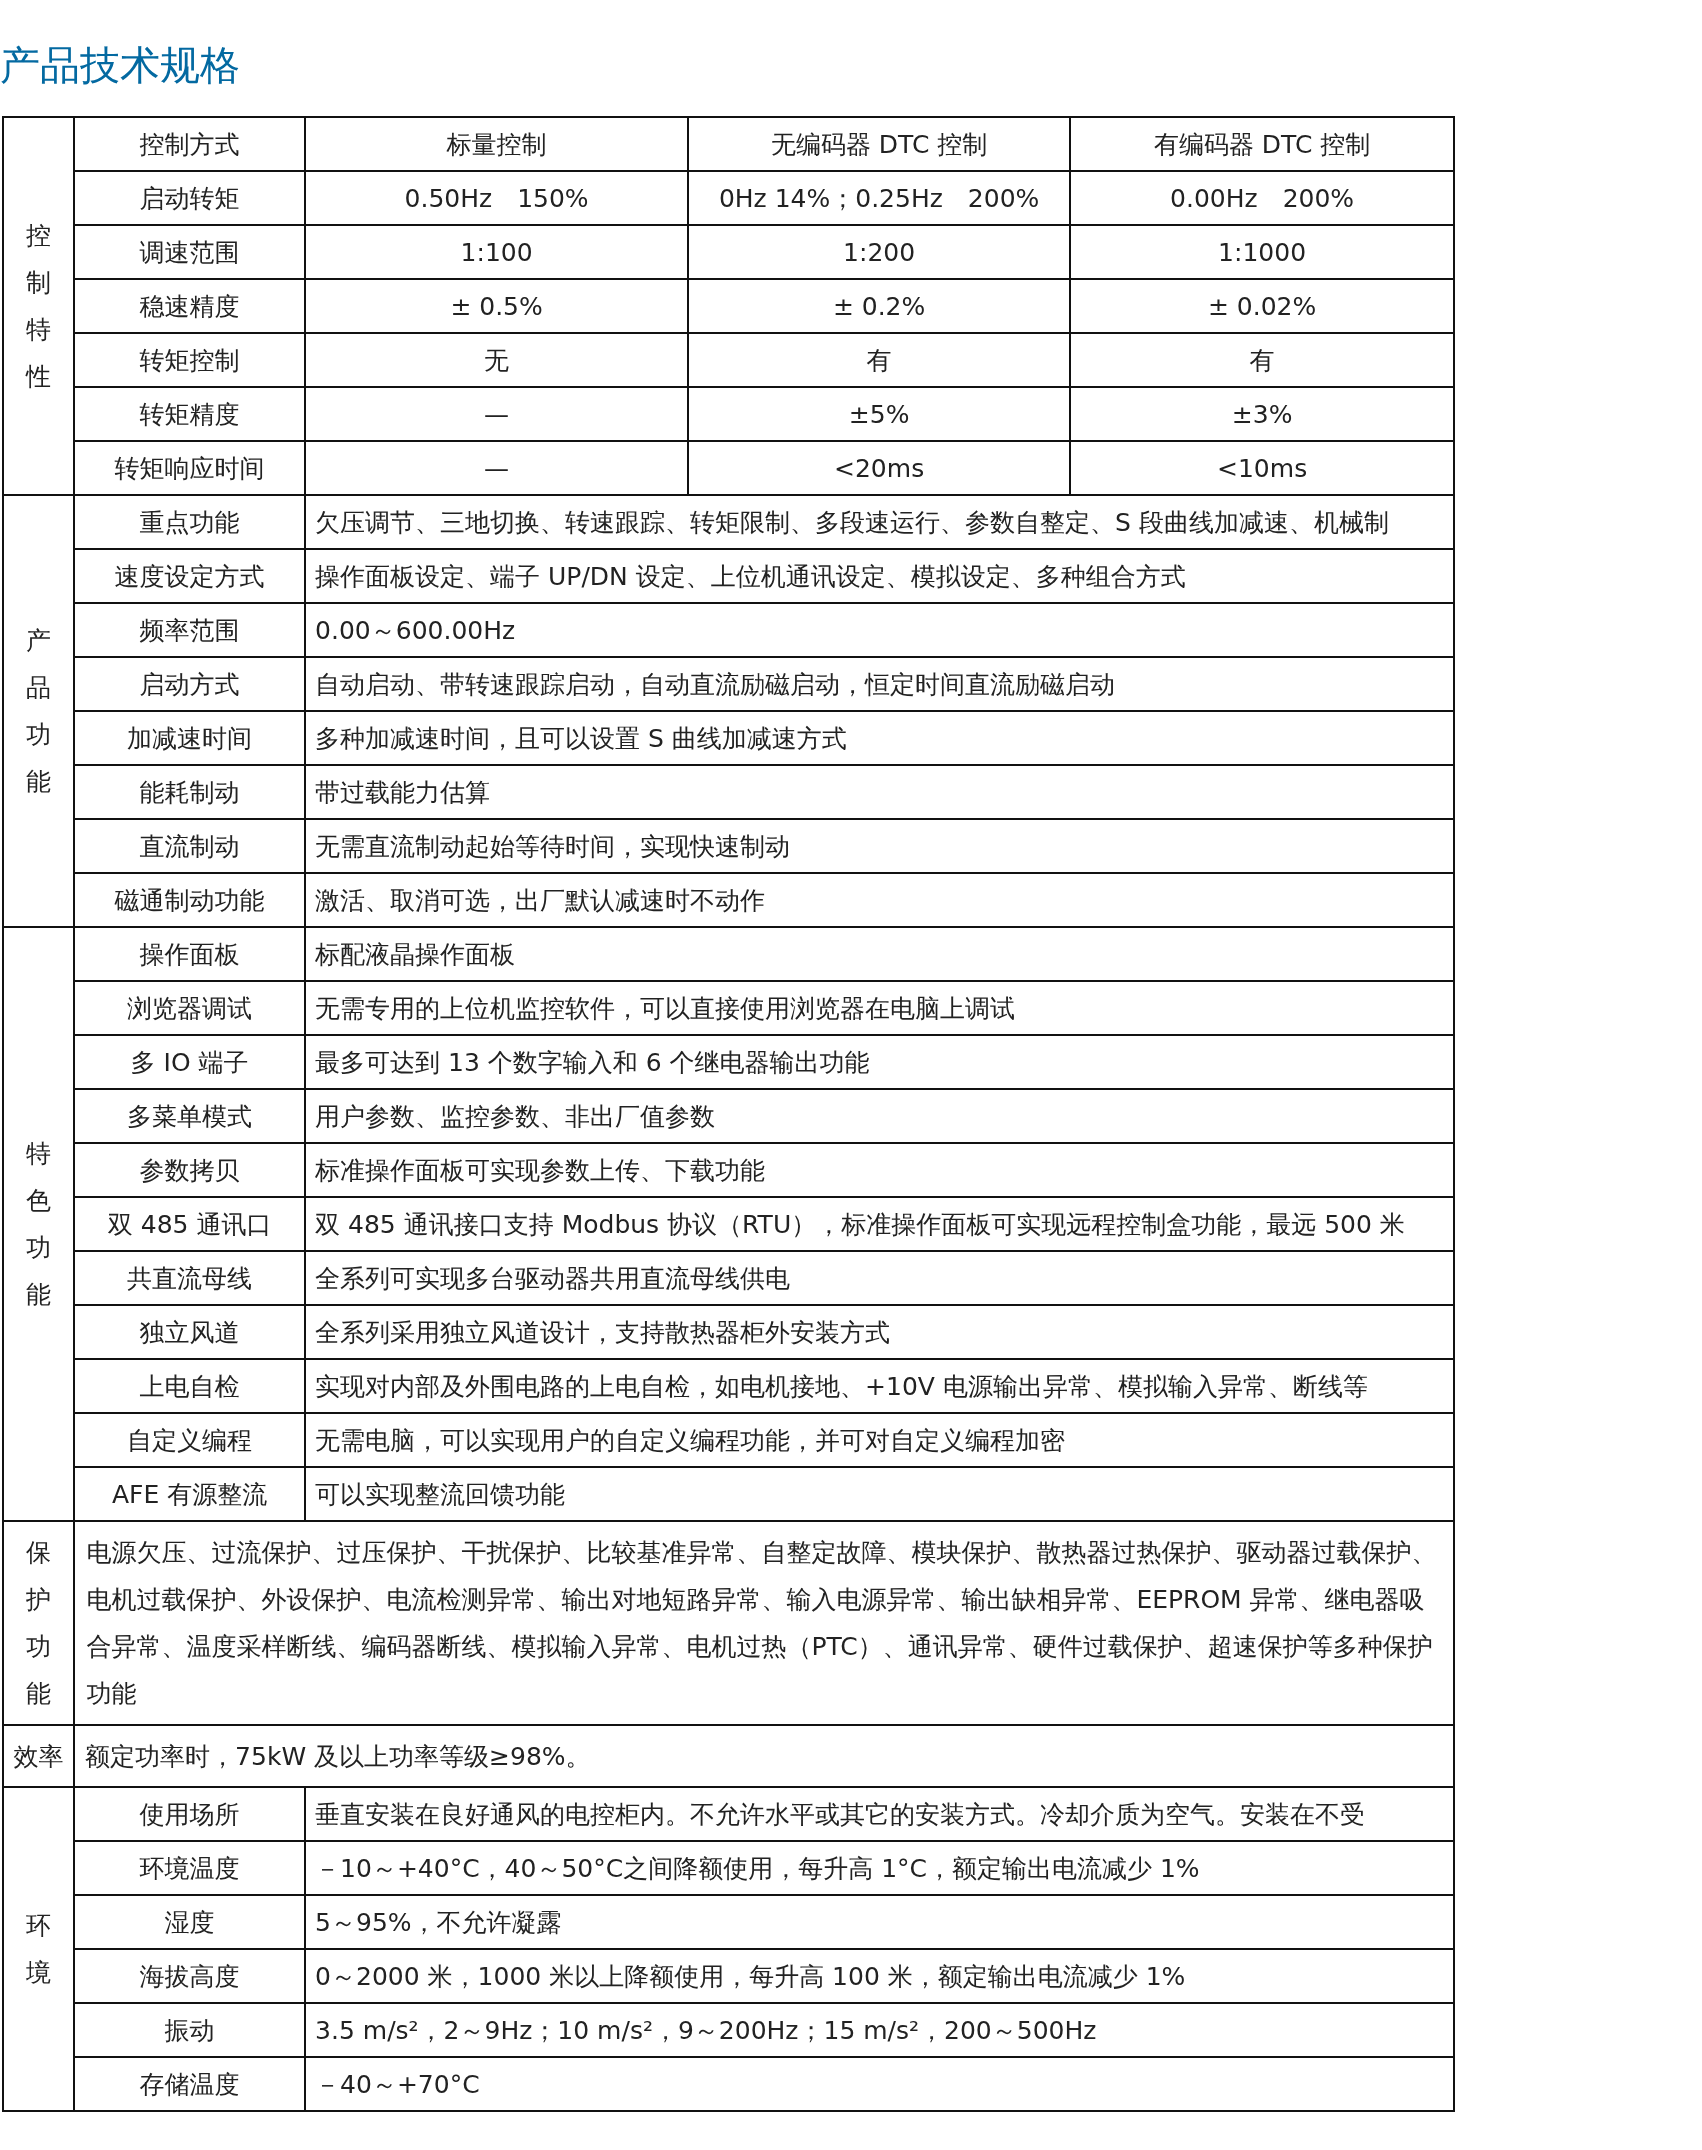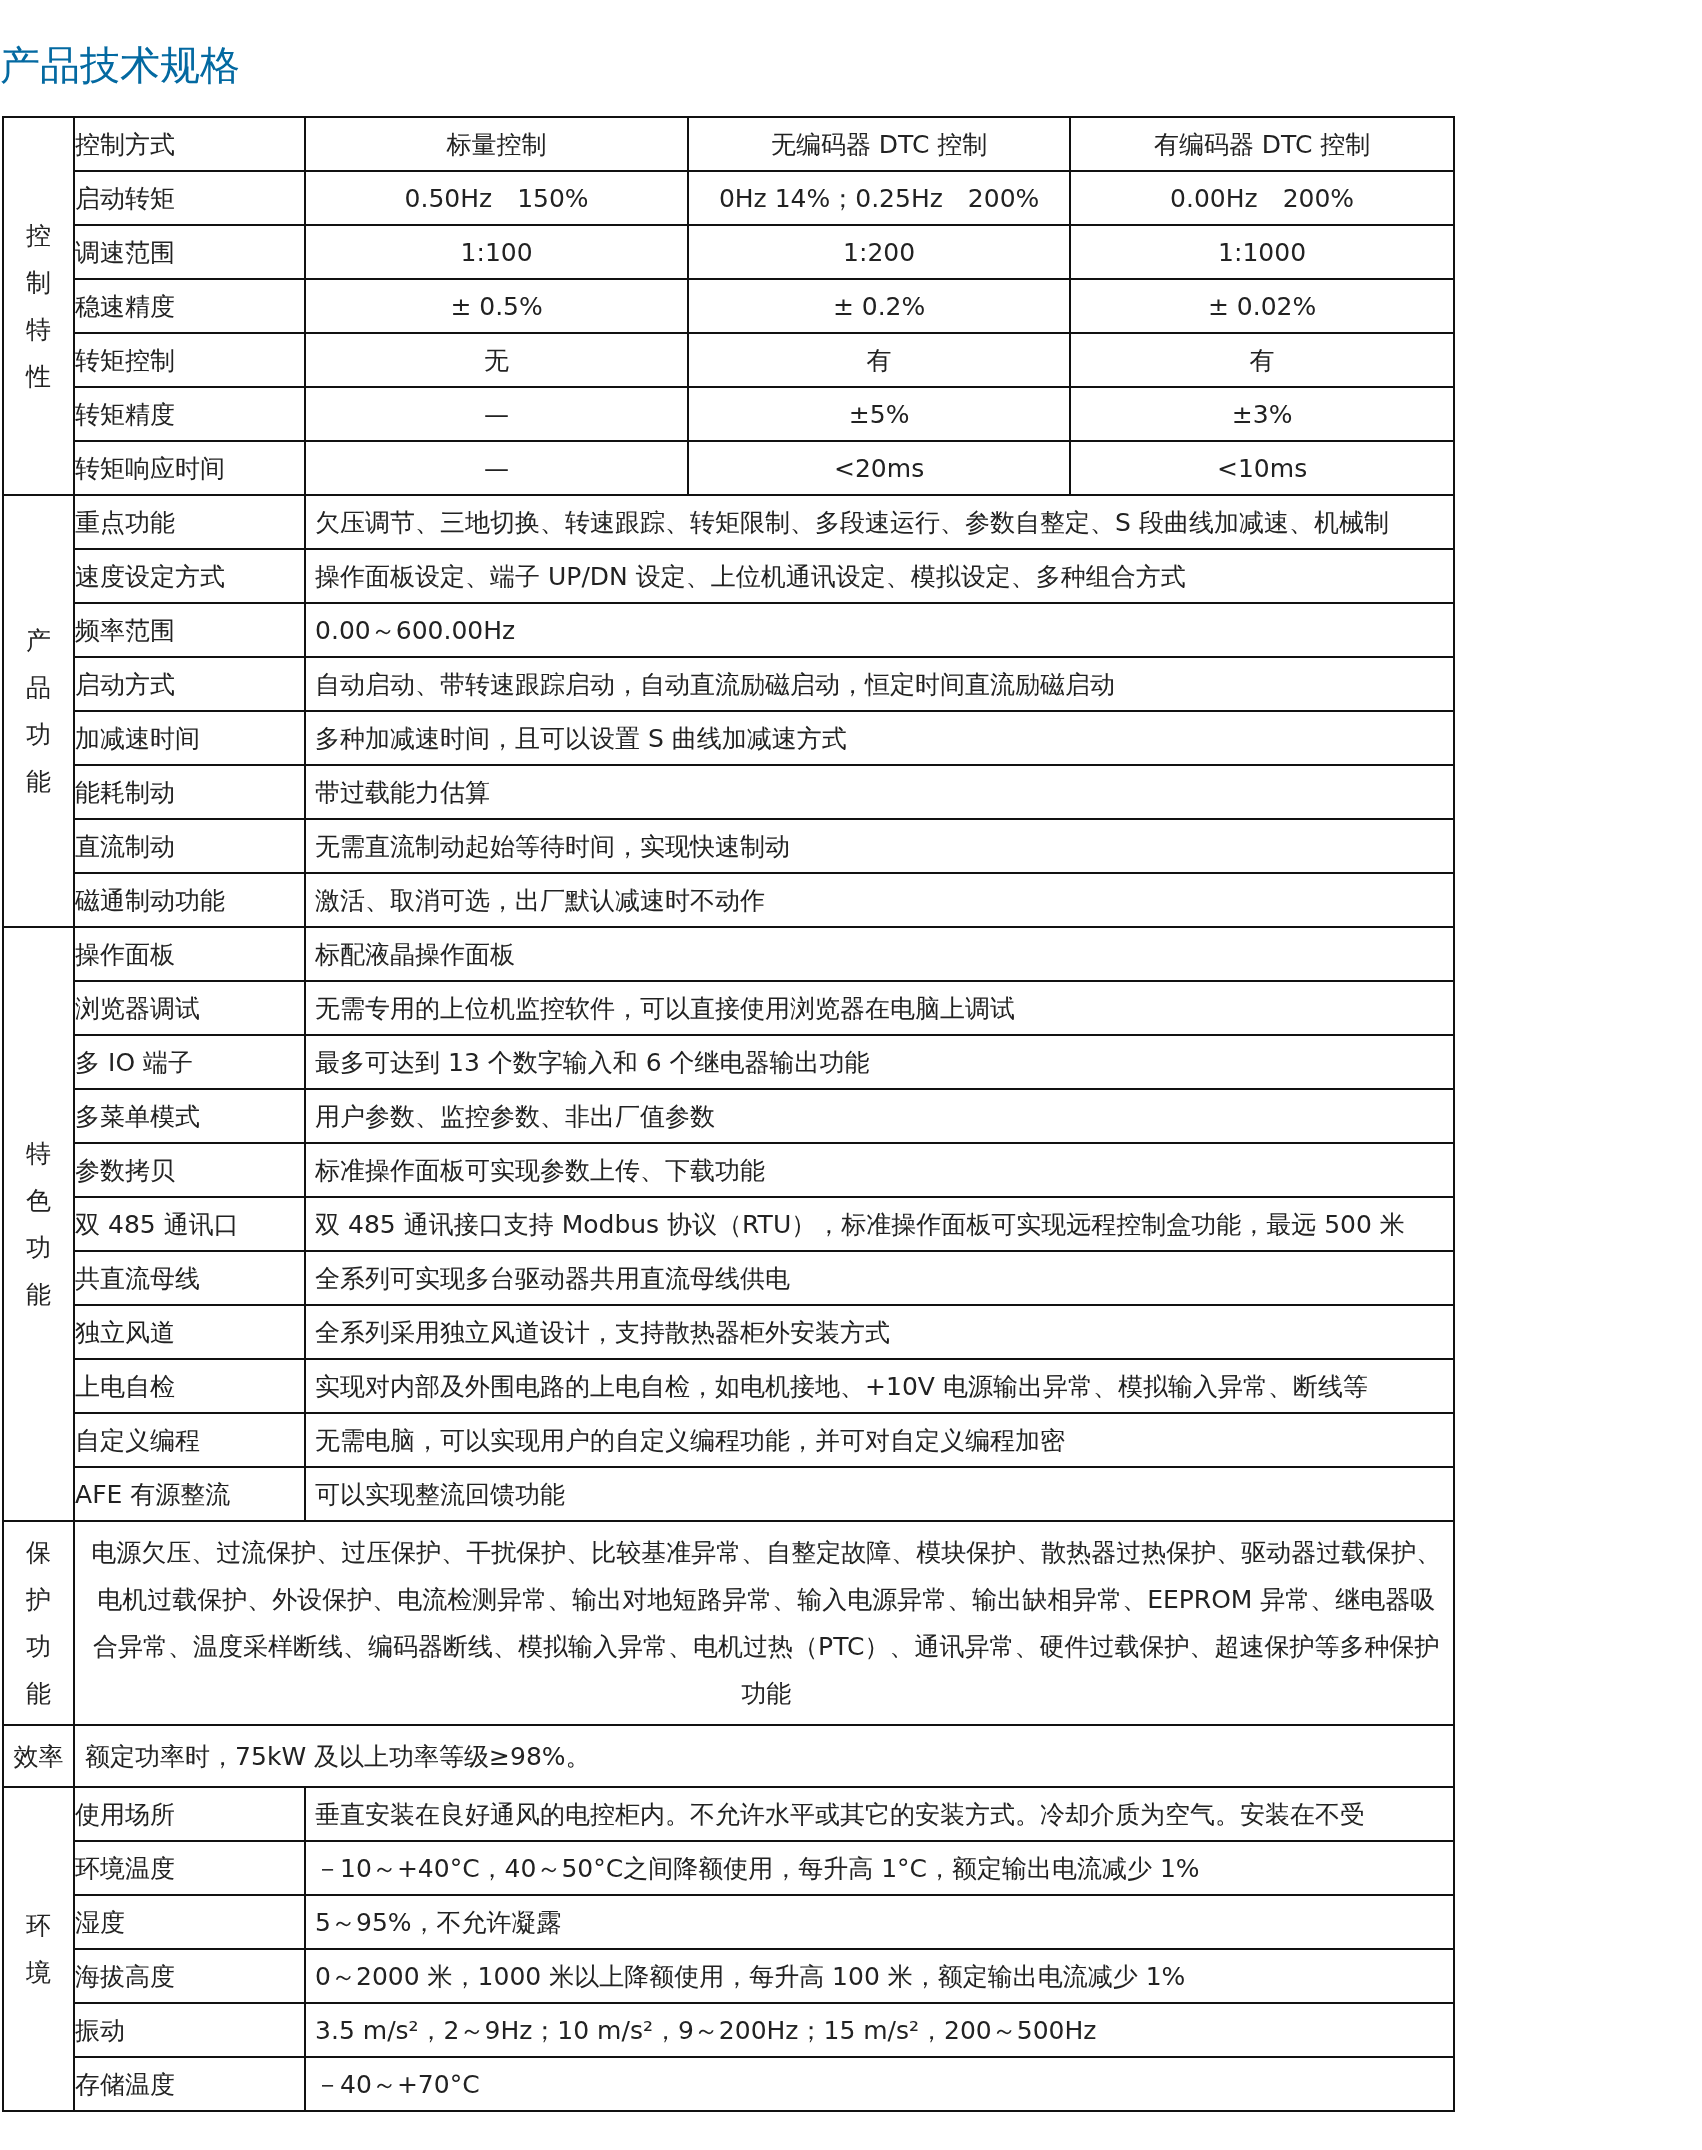--- a/index.html
+++ b/index.html
@@ -2,24 +2,24 @@
 <html style="font-size:11.3px"><head>
 <meta charset="utf-8">
 <style>
   html,body{margin:0;padding:0;background:#fff;}
   body{width:1702px;height:2151px;position:relative;overflow:hidden;font-family:"DejaVu Sans","Liberation Sans",sans-serif;color:#222;}
   .title{position:absolute;left:0;top:44px;font-size:40px;font-weight:normal;color:#0369a1;letter-spacing:0px;line-height:43px;}
   table{position:absolute;left:2.1px;top:116px;width:1450px;border-collapse:collapse;table-layout:fixed;}
   td{border:2.1px solid #111;font-size:25px;line-height:31px;padding:0;height:49px;box-sizing:border-box;}
   td.cat{text-align:center;vertical-align:middle;width:71px;}
   td.cat span{display:block;width:28px;margin:0 auto;line-height:47px;}
-  td.lbl{vertical-align:middle;width:231px;white-space:nowrap;margin-top:45px;}
+  td.lbl{text-align:center;vertical-align:middle;width:231px;white-space:nowrap;margin-top:45px;}
   td.c3{text-align:center;vertical-align:middle;white-space:nowrap;}
   td.val{text-align:left;padding-left:9px;vertical-align:middle;white-space:nowrap;overflow:hidden;}
-  td.para{text-align:center;padding:7px 7px 7px 11.3px;line-height:47px;vertical-align:middle;border-radius:15px;}
+  td.para{text-align:left;padding:7px 7px 7px 11.3px;line-height:47px;vertical-align:middle;border-radius:15px;}
   td.eff{text-align:center;vertical-align:middle;width:71px;}
   tr.r{height:54px;}
 </style>
 </head>
 <body>
 
 <div class="title">产品技术规格</div>
 
 <table>
   <colgroup>

